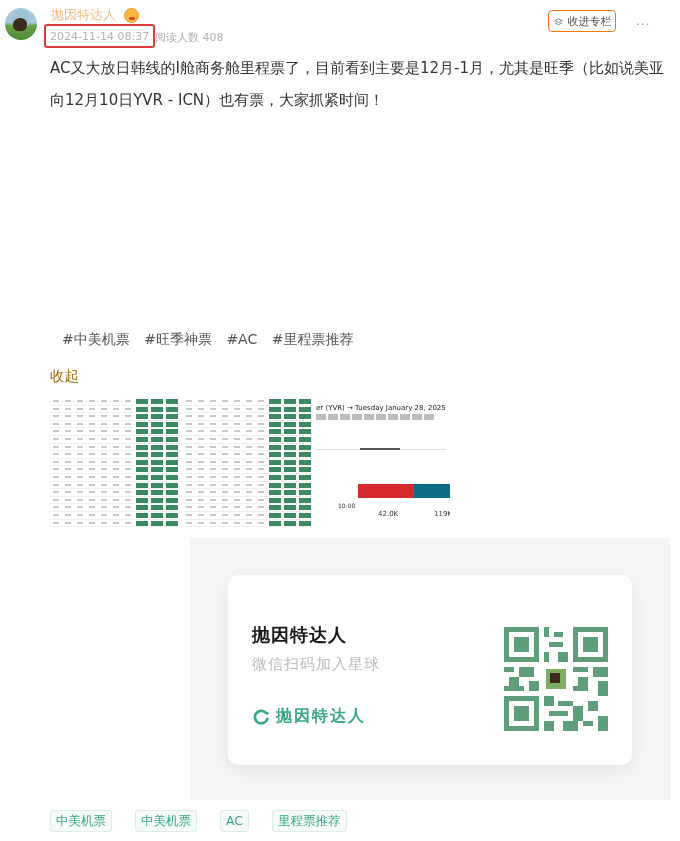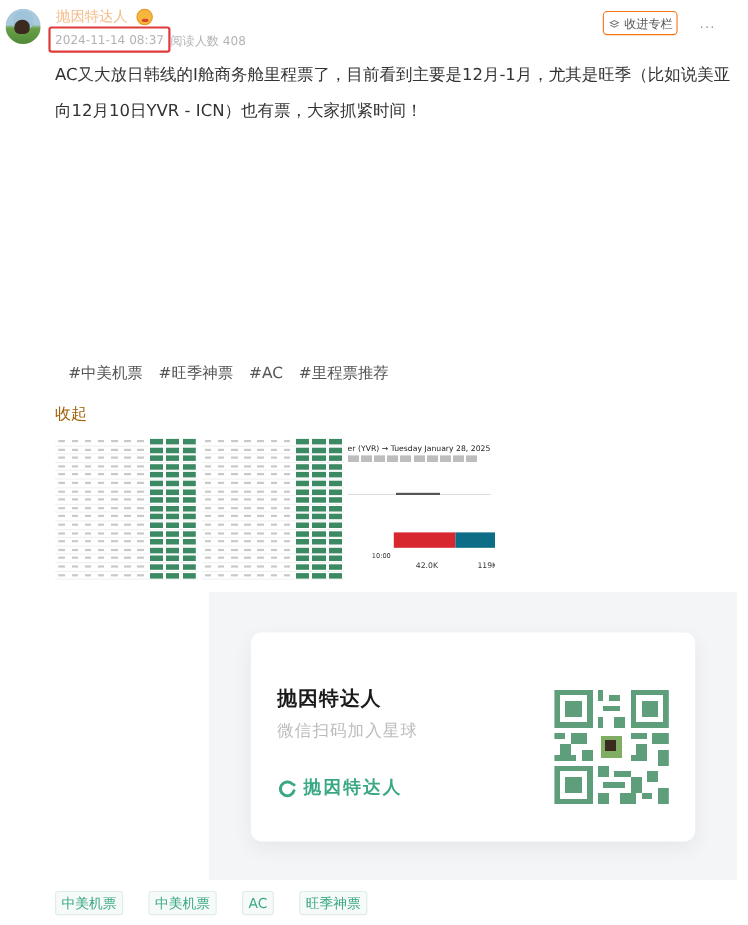--- a/index.html
+++ b/index.html
@@ -310,14 +310,14 @@
           <rect x="9.3" y="9.3" width="2" height="2" fill="#3b2a1f"></rect>
       </svg>
     </div>
   </div>
 </div>
 
 <div class="tags">
   <span class="tag">中美机票</span>
   <span class="tag">中美机票</span>
   <span class="tag">AC</span>
-  <span class="tag">旺季神票</span>
+  <span class="tag">里程票推荐</span>
 </div>
 
 </body></html>

